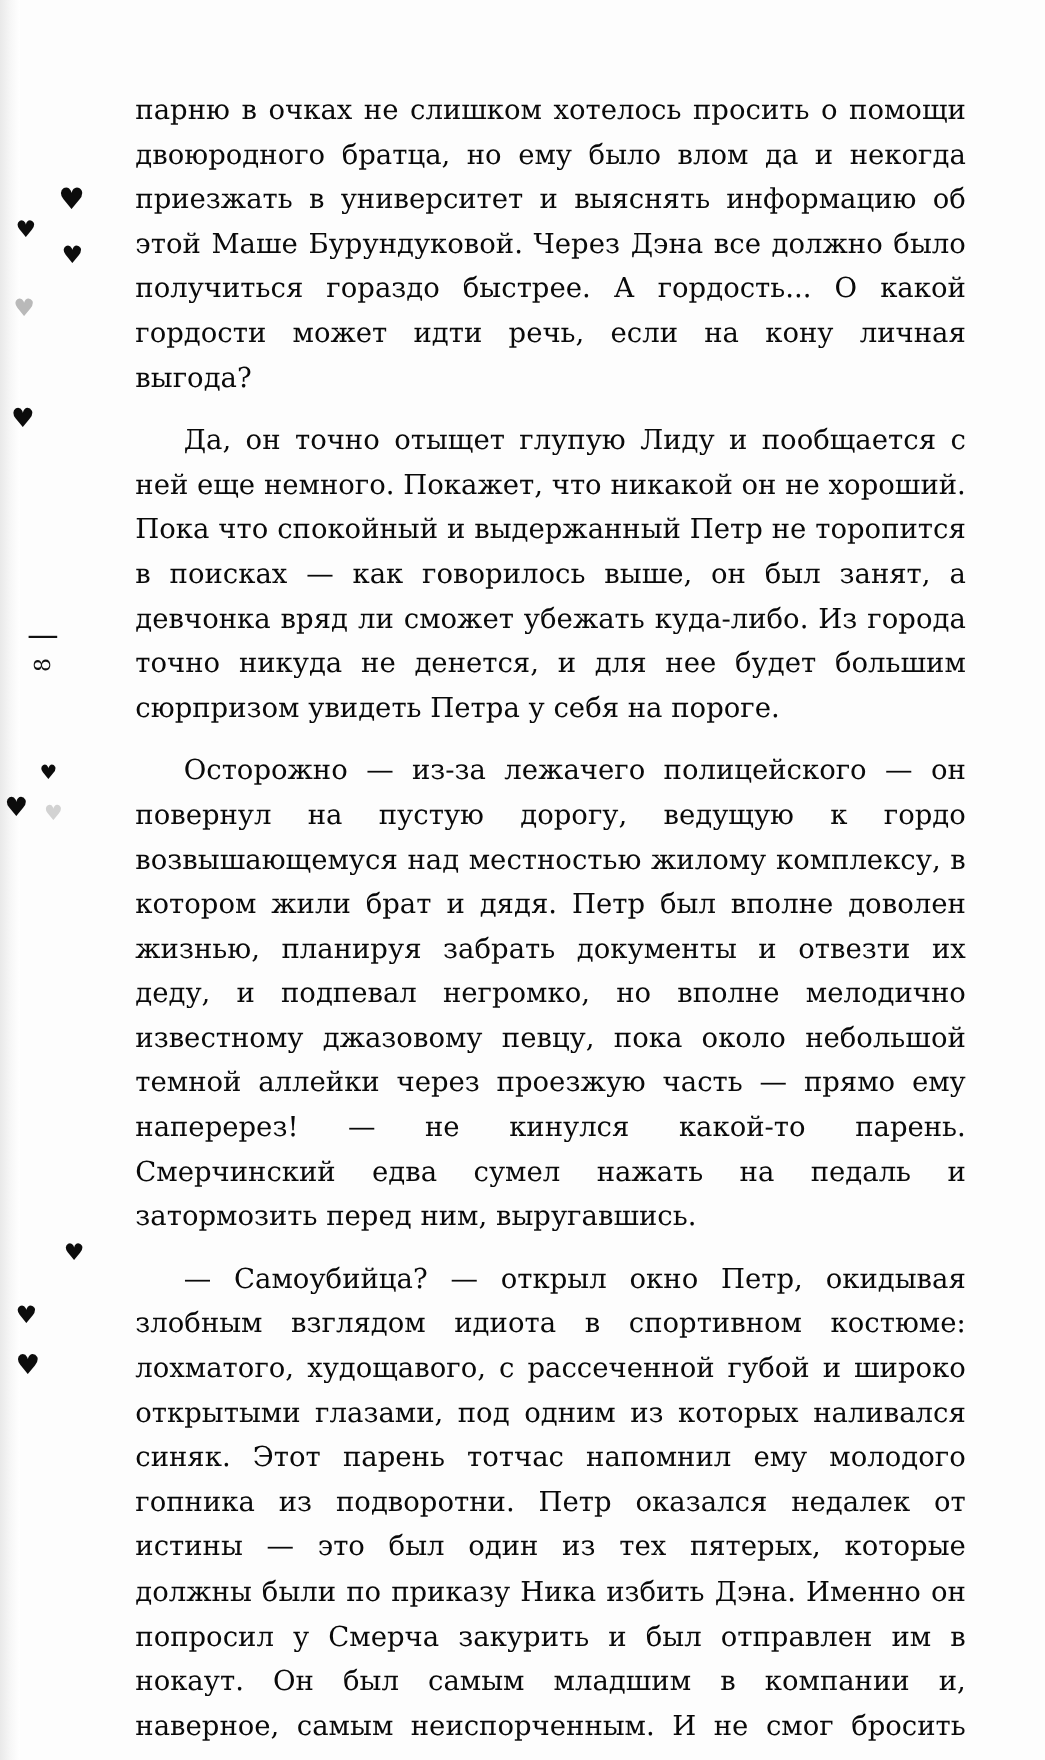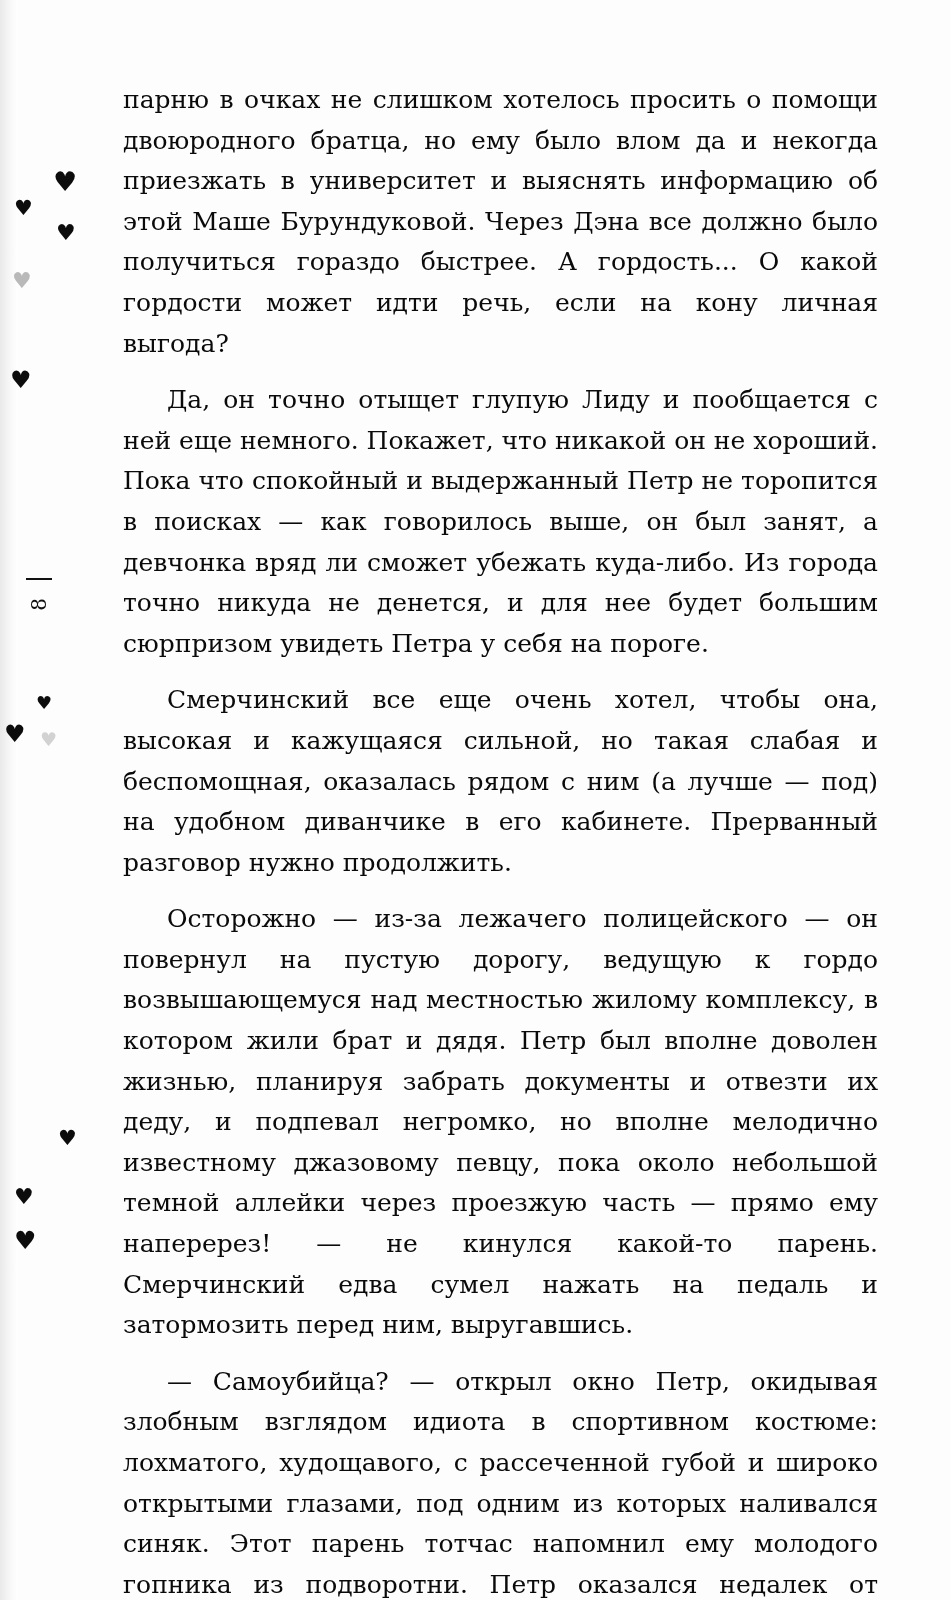--- a/index.html
+++ b/index.html
@@ -119,19 +119,18 @@
     <span class="heart" style="left:14px; top:1228px; font-size:25px;">♥</span>
 
     <div class="folio-rule"></div>
     <div class="folio">8</div>
 
   </div>
 
   <div class="column">
     <p>парню в очках не слишком хотелось просить о помощи двоюродного братца, но ему было влом да и некогда приезжать в университет и выяснять информацию об этой Маше Бурундуковой. Через Дэна все должно было получиться гораздо быстрее. А гордость... О какой гордости может идти речь, если на кону личная выгода?</p>
     <p class="indent">Да, он точно отыщет глупую Лиду и пообщается с ней еще немного. Покажет, что никакой он не хороший. Пока что спокойный и выдержанный Петр не торопится в поисках — как говорилось выше, он был занят, а девчонка вряд ли сможет убежать куда-либо. Из города точно никуда не денется, и для нее будет большим сюрпризом увидеть Петра у себя на пороге.</p>
-    <p class="indent">Смерчинский все еще очень хотел, чтобы она, высокая и кажущаяся сильной, но такая слабая и беспомощная, оказалась рядом с ним (а лучше — под) на удобном диванчике в его кабинете. Прерванный разговор нужно продолжить.</p>
     <p class="indent">Осторожно — из-за лежачего полицейского — он повернул на пустую дорогу, ведущую к гордо возвышающемуся над местностью жилому комплексу, в котором жили брат и дядя. Петр был вполне доволен жизнью, планируя забрать документы и отвезти их деду, и подпевал негромко, но вполне мелодично известному джазовому певцу, пока около небольшой темной аллейки через проезжую часть — прямо ему наперерез! — не кинулся какой-то парень. Смерчинский едва сумел нажать на педаль и затормозить перед ним, выругавшись.</p>
     <p class="indent">— Самоубийца? — открыл окно Петр, окидывая злобным взглядом идиота в спортивном костюме: лохматого, худощавого, с рассеченной губой и широко открытыми глазами, под одним из которых наливался синяк. Этот парень тотчас напомнил ему молодого гопника из подворотни. Петр оказался недалек от истины — это был один из тех пятерых, которые должны были по приказу Ника избить Дэна. Именно он попросил у Смерча закурить и был отправлен им в нокаут. Он был самым младшим в компании и, наверное, самым неиспорченным. И не смог бросить умирающего человека и вернулся.</p>
 
   </div>
 
 </div>
 
 </body></html>

